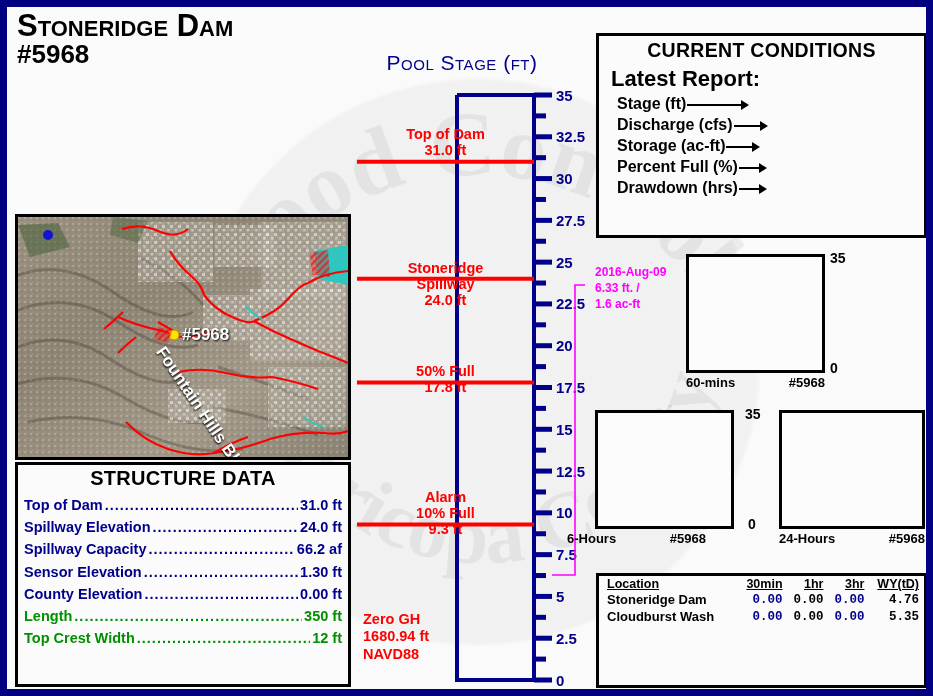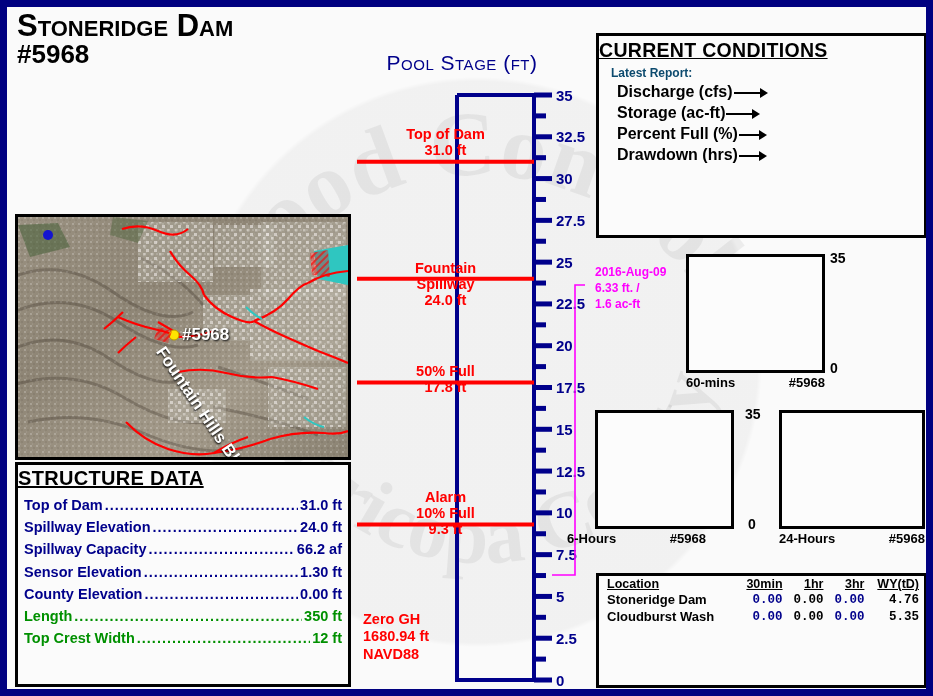--- a/index.html
+++ b/index.html
@@ -14,22 +14,22 @@
     position:absolute;left:150px;top:35px;width:640px;height:640px;
     border-radius:50%;
     background:radial-gradient(circle at 50% 50%, rgba(0,0,0,0.035) 0 62%, rgba(0,0,0,0.0) 63%);
     pointer-events:none;z-index:0;
   }
   #watermark .wm-text{
     position:absolute;left:0;top:0;width:640px;height:640px;
   }
   .panel{position:absolute;background:#fbfbfb;border:3px solid #000;box-sizing:border-box;z-index:2;}
   .panel-title{
-    font-weight:bold;color:#000;
-    text-decoration:underline;letter-spacing:.3px;
+    text-align:center;font-weight:bold;color:#000;
+    letter-spacing:.3px;
   }
 
   
   #title-block{position:absolute;left:10px;top:4px;z-index:3;}
   #dam-title{
     font-size:31px;font-weight:bold;color:#000;line-height:.95;
     font-variant:small-caps;letter-spacing:0px;white-space:nowrap;
   }
   #dam-id{font-size:26px;font-weight:bold;color:#000;line-height:1.05;margin-top:1px;}
 
@@ -92,21 +92,21 @@
 
   
   #magenta-note{
     position:absolute;left:588px;top:258px;color:#FF00FF;font-size:12px;
     font-weight:bold;line-height:1.32;z-index:4;white-space:nowrap;
   }
 
   
   #current-conditions{left:589px;top:26px;width:331px;height:205px;}
   #current-conditions .panel-title{font-size:19.5px;margin-top:3px;}
-  .cc-latest{font-size:12px;font-weight:bold;color:#0c4a6e;margin:4px 18px 0 12px;}
+  .cc-latest{font-size:22px;font-weight:bold;color:#000000;margin:4px 18px 0 12px;}
   .cc-row{
     display:flex;align-items:center;font-size:16px;font-weight:bold;color:#000;
     margin:3px 0 0 18px;
   }
   .cc-arrow{display:inline-block;height:12px;margin-left:1px;position:relative;}
   .cc-arrow .shaft{
     position:absolute;left:0;top:6px;height:2px;background:#000;
   }
   .cc-arrow .head{
     position:absolute;top:1.5px;width:0;height:0;
@@ -354,21 +354,21 @@
         <line x1="4" y1="94.85714285714289" x2="181" y2="94.85714285714289" stroke="#FF0000" stroke-width="4"></line>
         <line x1="4" y1="211.85714285714283" x2="181" y2="211.85714285714283" stroke="#FF0000" stroke-width="4"></line>
         <line x1="4" y1="315.48571428571427" x2="181" y2="315.48571428571427" stroke="#FF0000" stroke-width="4"></line>
         <line x1="4" y1="457.5571428571428" x2="181" y2="457.5571428571428" stroke="#FF0000" stroke-width="4"></line>
       </svg>
   <div class="thr-text" style="left: 4px; width: 177px; top: 59.2571px;">
         <div>Top of Dam</div>
         <div>31.0 ft</div>
       </div>
       <div class="thr-text" style="left: 4px; width: 177px; top: 192.557px;">
-        <div>Fountain</div>
+        <div>Stoneridge</div>
         <div>Spillway</div>
         <div>24.0 ft</div>
       </div>
       <div class="thr-text" style="left: 4px; width: 177px; top: 296.186px;">
         <div>50% Full</div>
         <div>17.8 ft</div>
       </div>
       <div class="thr-text" style="left: 4px; width: 177px; top: 421.957px;">
         <div>Alarm</div>
         <div>10% Full</div>
@@ -384,20 +384,28 @@
   <div id="magenta-note">
     <div>2016-Aug-09</div>
     <div>6.33 ft. /</div>
     <div>1.6 ac-ft</div>
   </div>
 
   <div class="panel" id="current-conditions">
     <div class="panel-title">CURRENT CONDITIONS</div>
     <div class="cc-latest">Latest Report:</div>
     <div id="cc-rows">
+        <div class="cc-row">
+          <span>Stage (ft)</span>
+          <span class="cc-arrow" style="width: 62px;">
+            <span class="shaft" style="width: 55px;"></span>
+            <span class="head" style="left: 54px;"></span>
+          </span>
+          <span style="margin-left: 6px;"></span>
+        </div>
         <div class="cc-row">
           <span>Discharge (cfs)</span>
           <span class="cc-arrow" style="width: 34px;">
             <span class="shaft" style="width: 27px;"></span>
             <span class="head" style="left: 26px;"></span>
           </span>
           <span style="margin-left: 6px;"></span>
         </div>
         <div class="cc-row">
           <span>Storage (ac-ft)</span>

